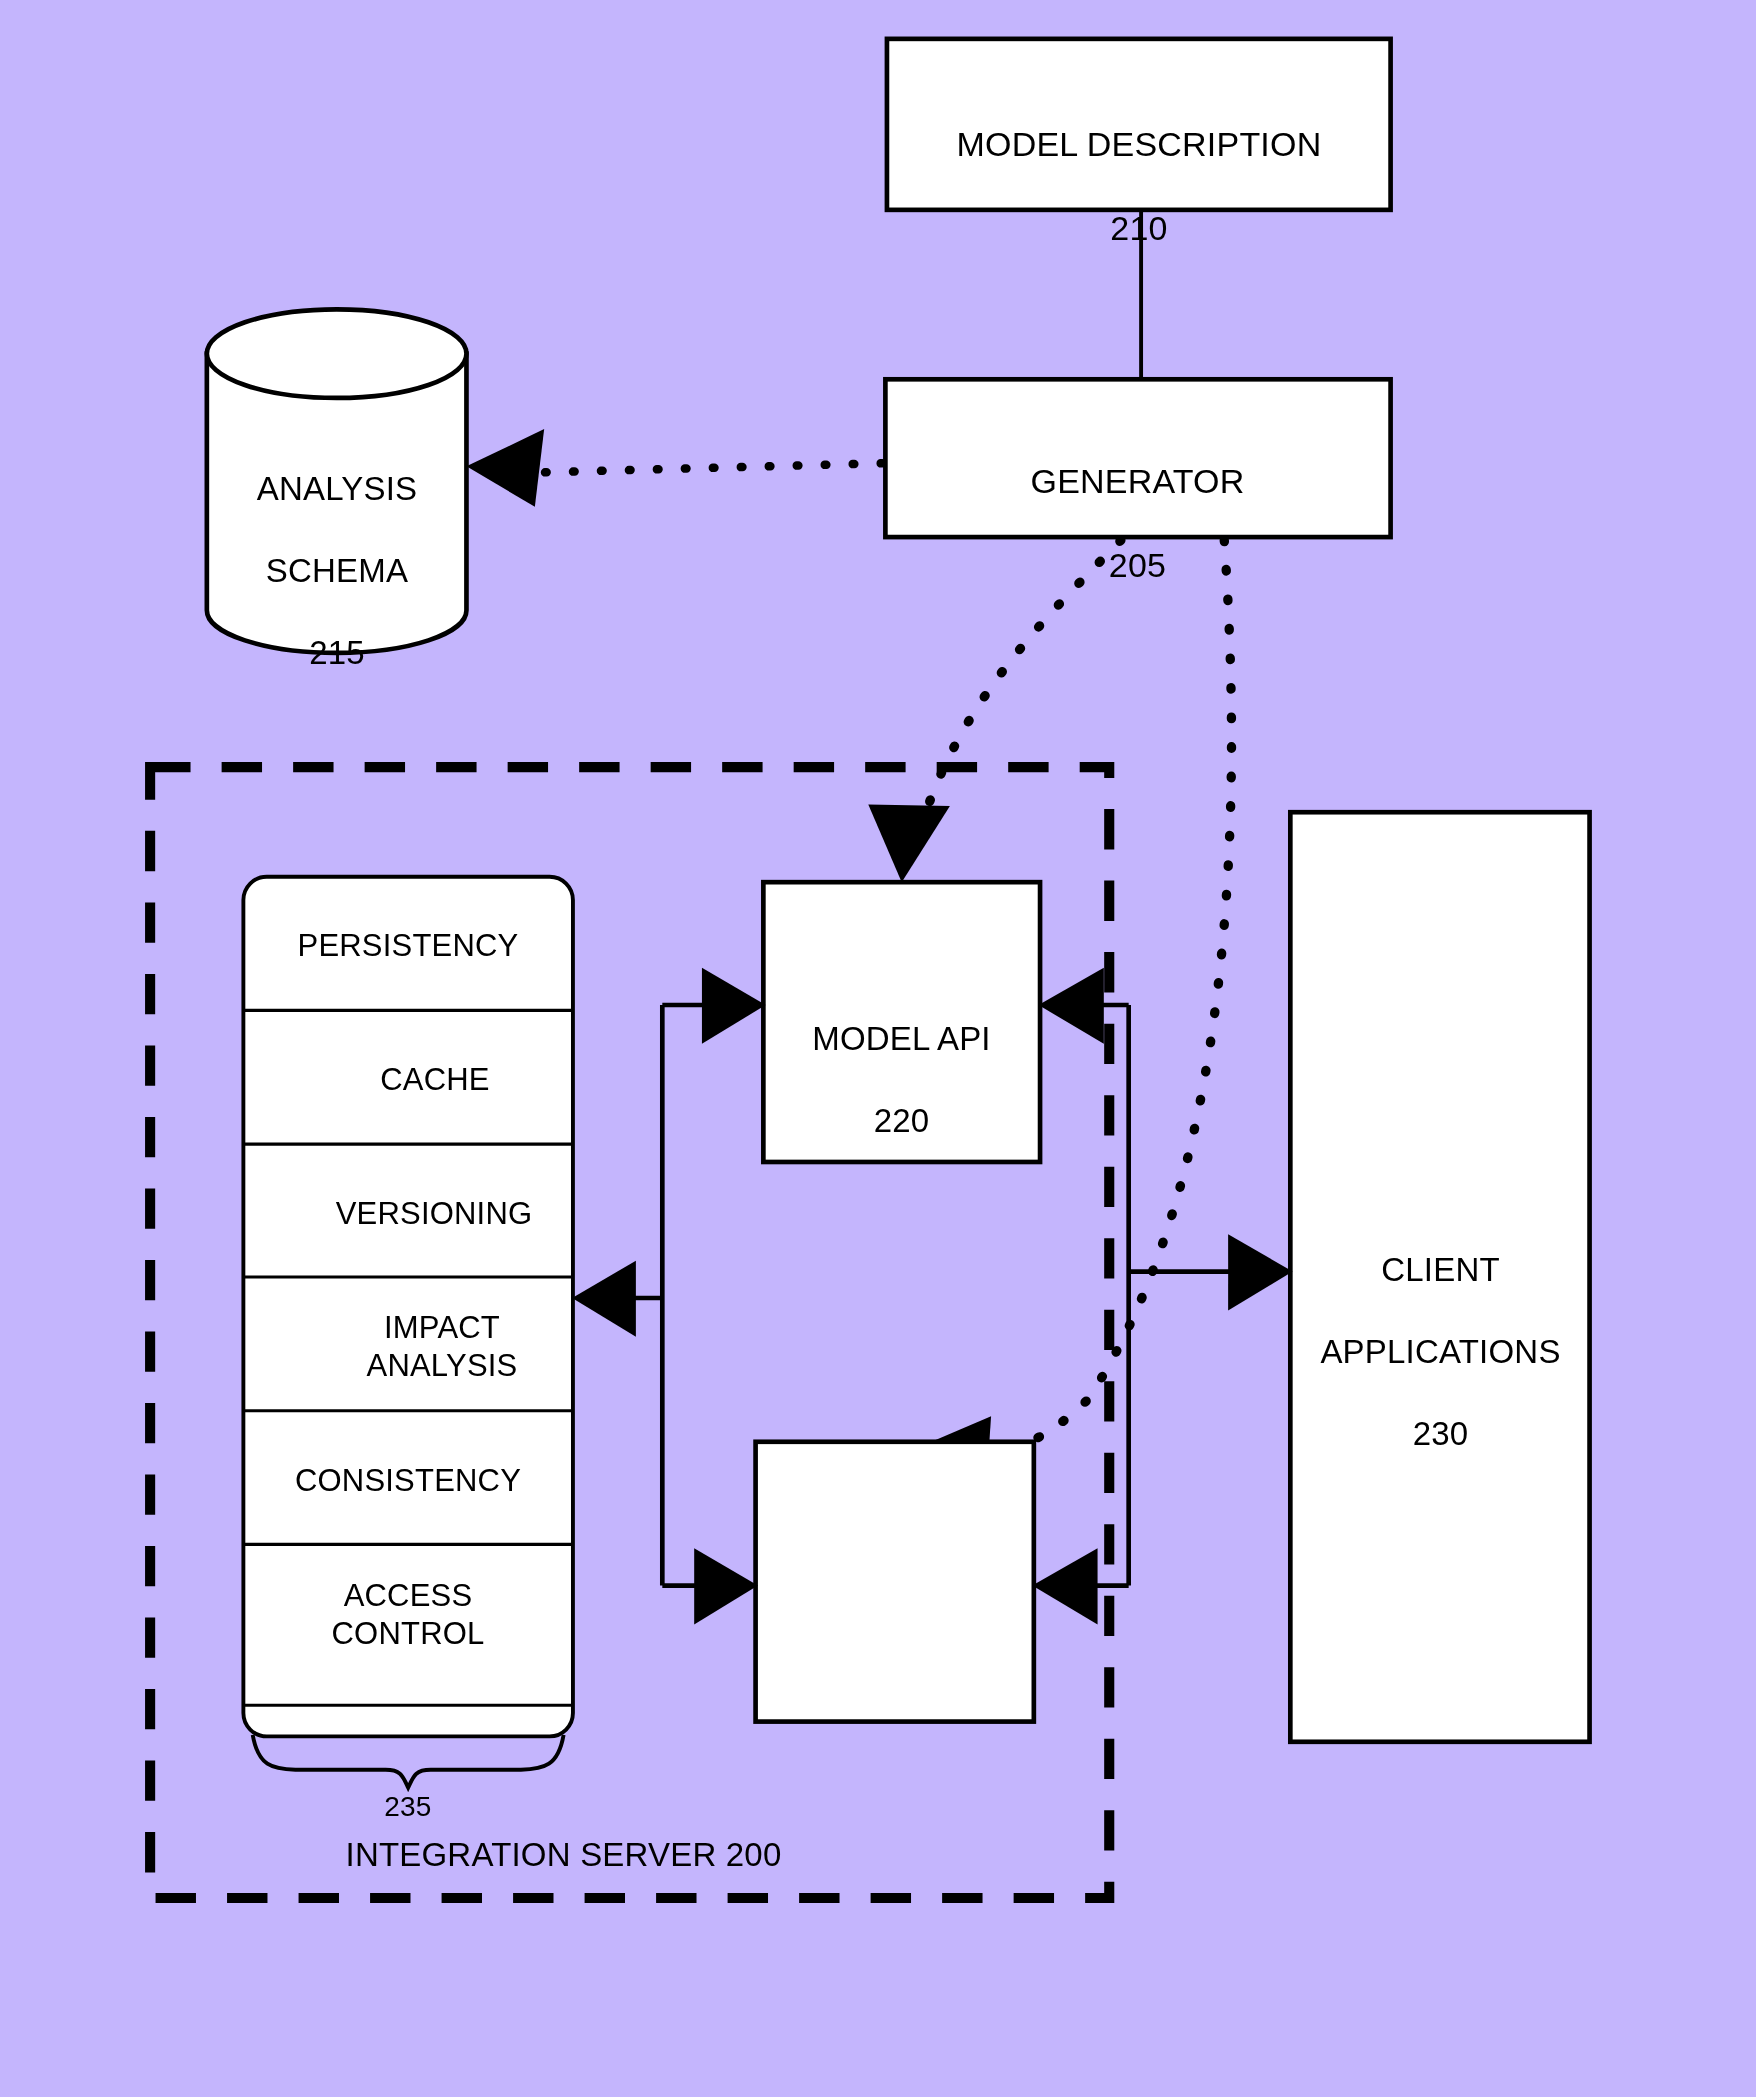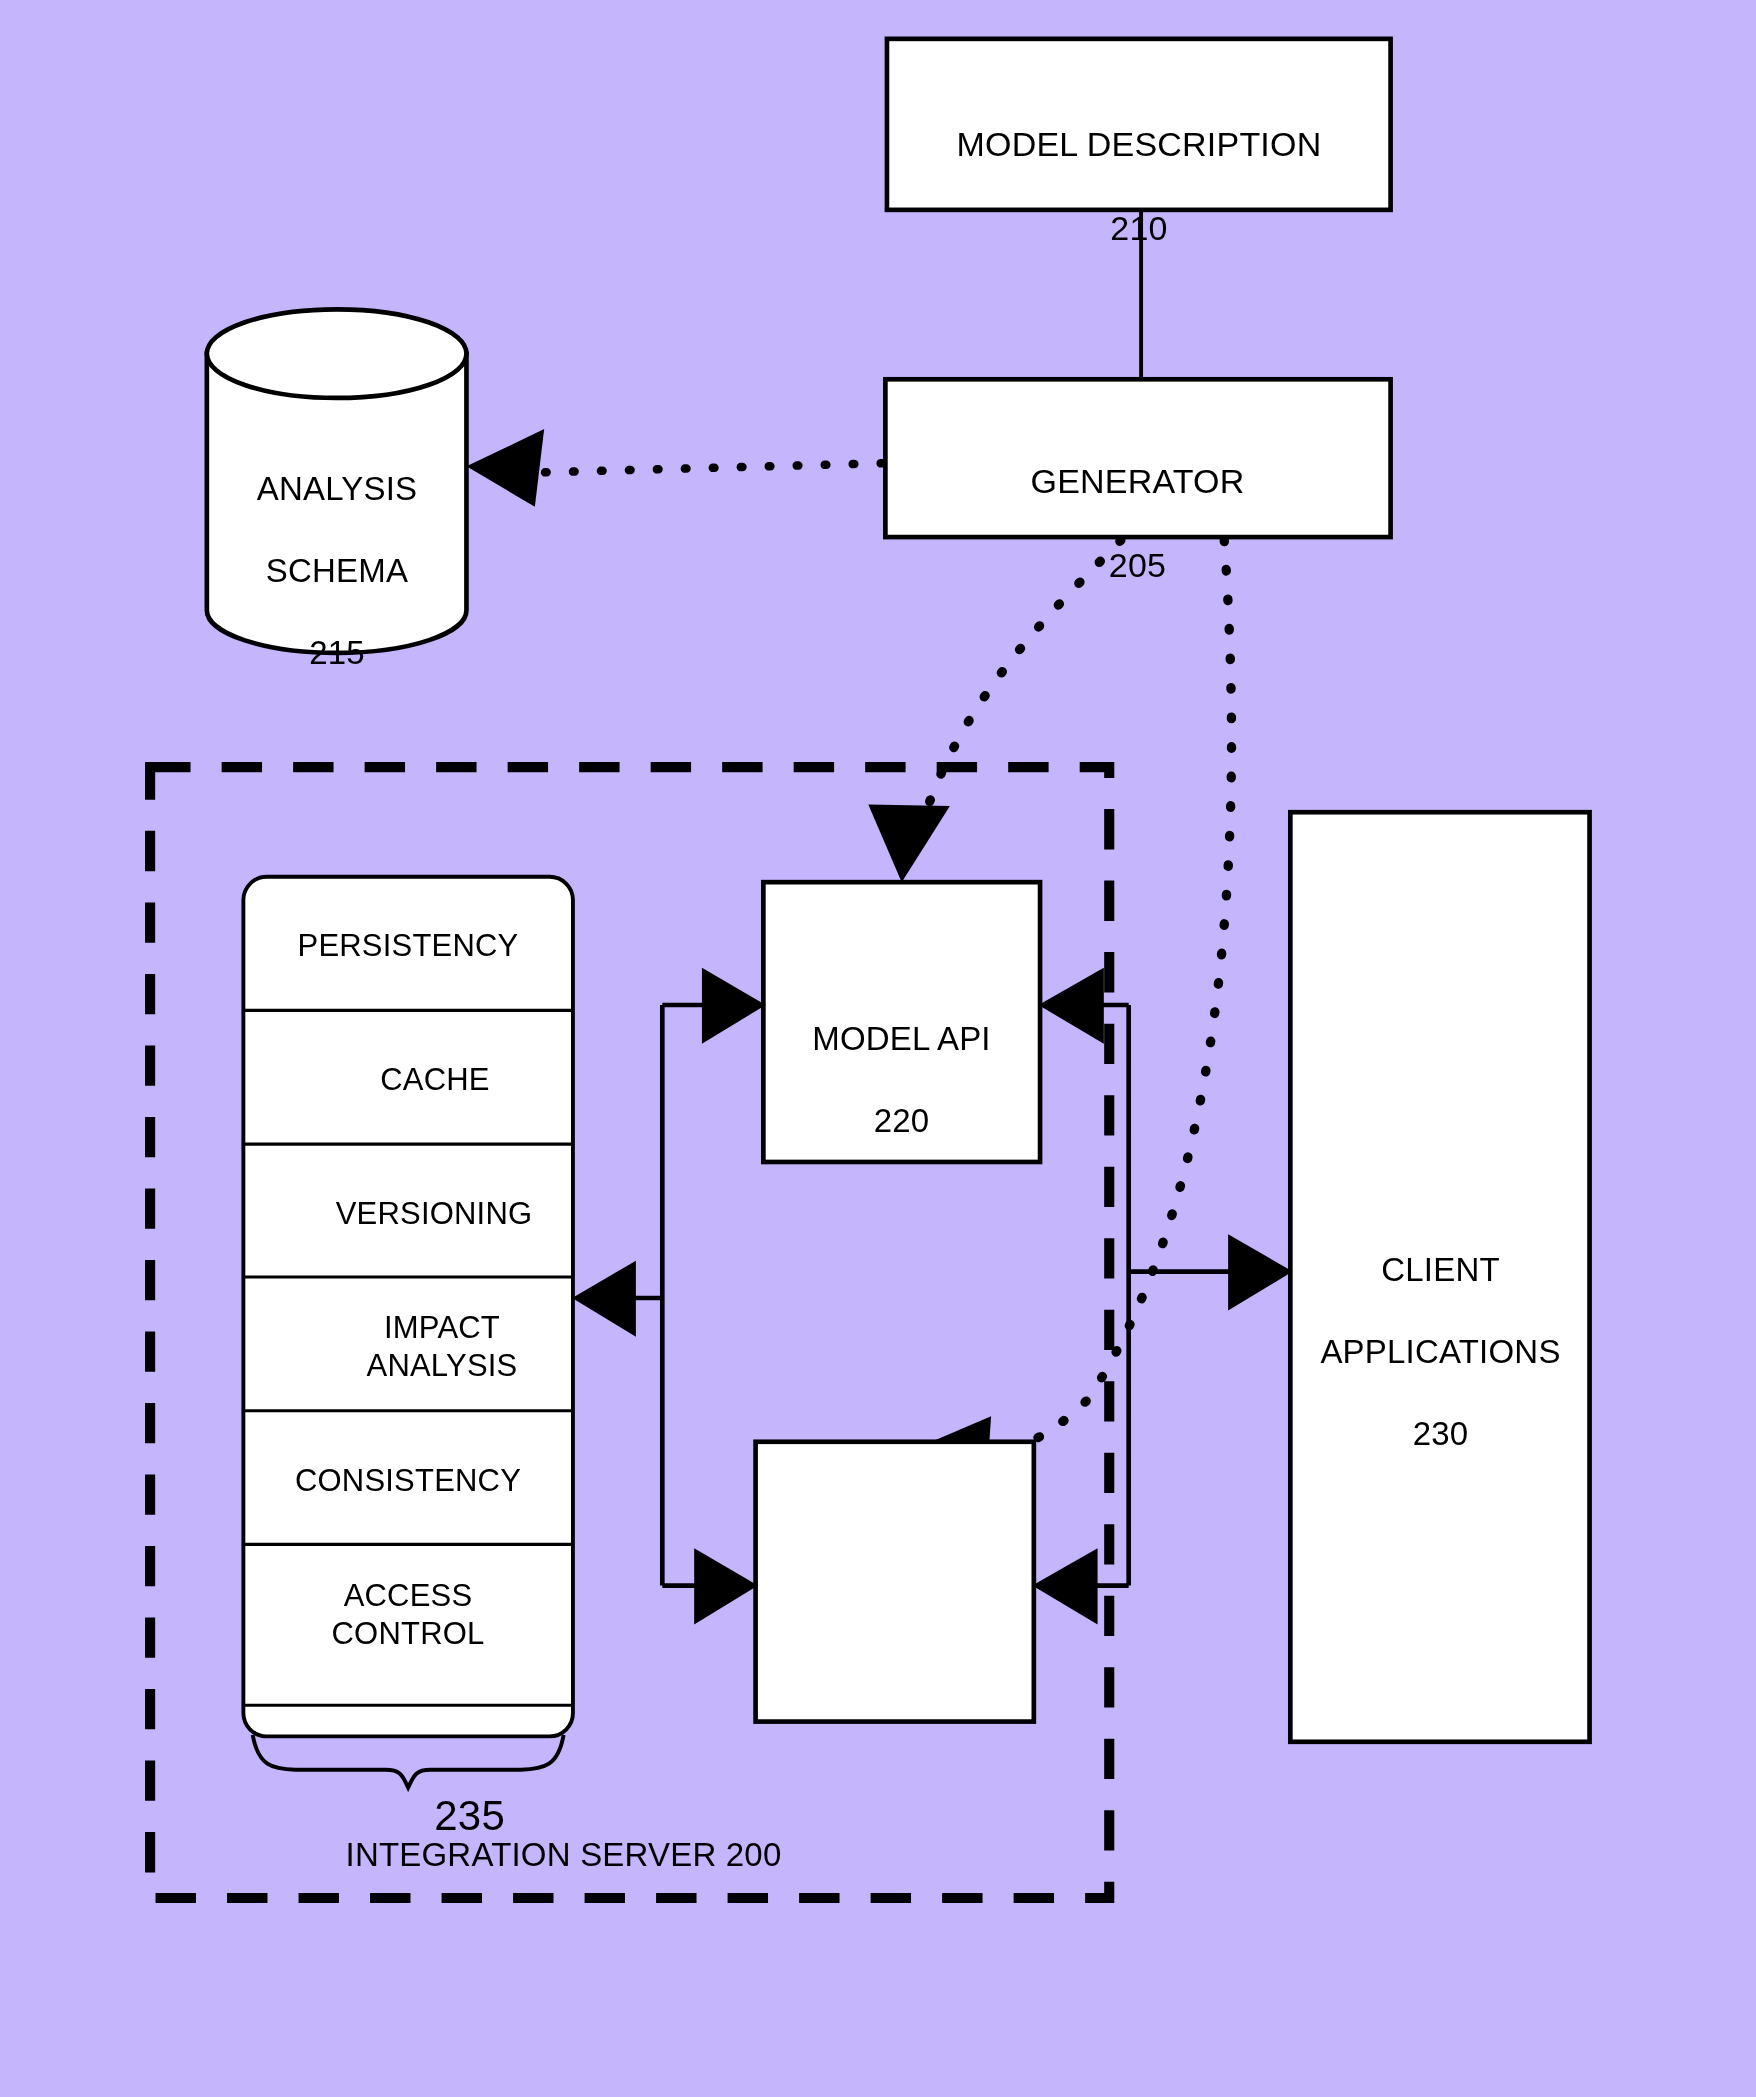--- a/index.html
+++ b/index.html
@@ -30,21 +30,21 @@
     font-family: "Liberation Sans", sans-serif;
     color: #000000;
     line-height: 1.24;
     white-space: pre-line;
     letter-spacing: 0.2px;
   }
   .big { font-size: 34px; }
   .mid { font-size: 33px; }
   .svc { font-size: 31px; }
   .cyl { font-size: 33px; }
-  .ref { font-size: 42px; text-align: right; }
+  .ref { font-size: 28px; }
   .server-cap { font-size: 33px; }
 </style>
 </head>
 <body>
 
 <div id="canvas">
 
   <svg class="layer" viewBox="0 0 2259 2698">
     <defs></defs>
 

